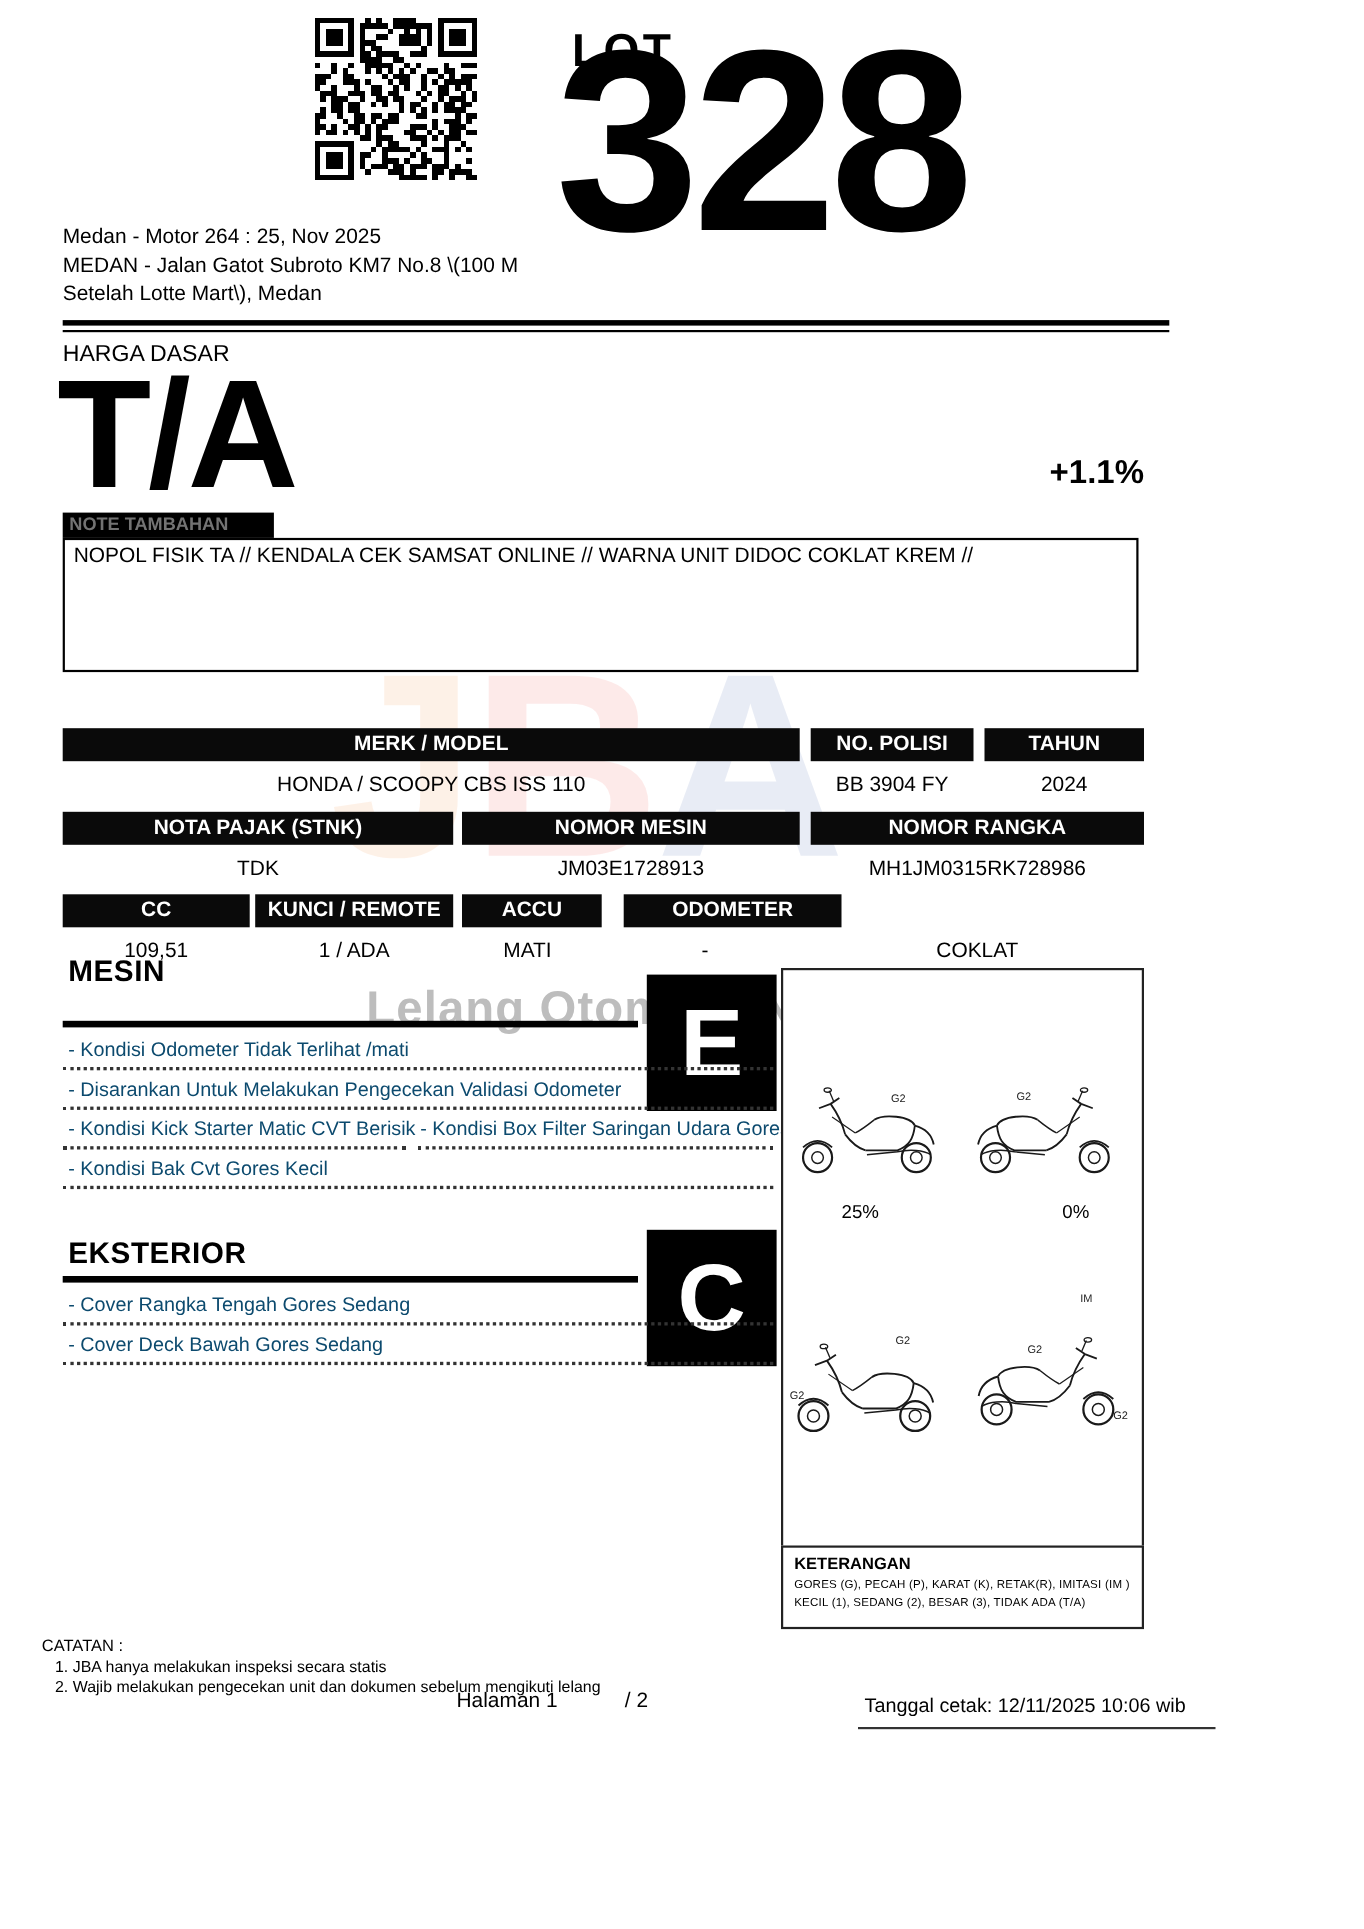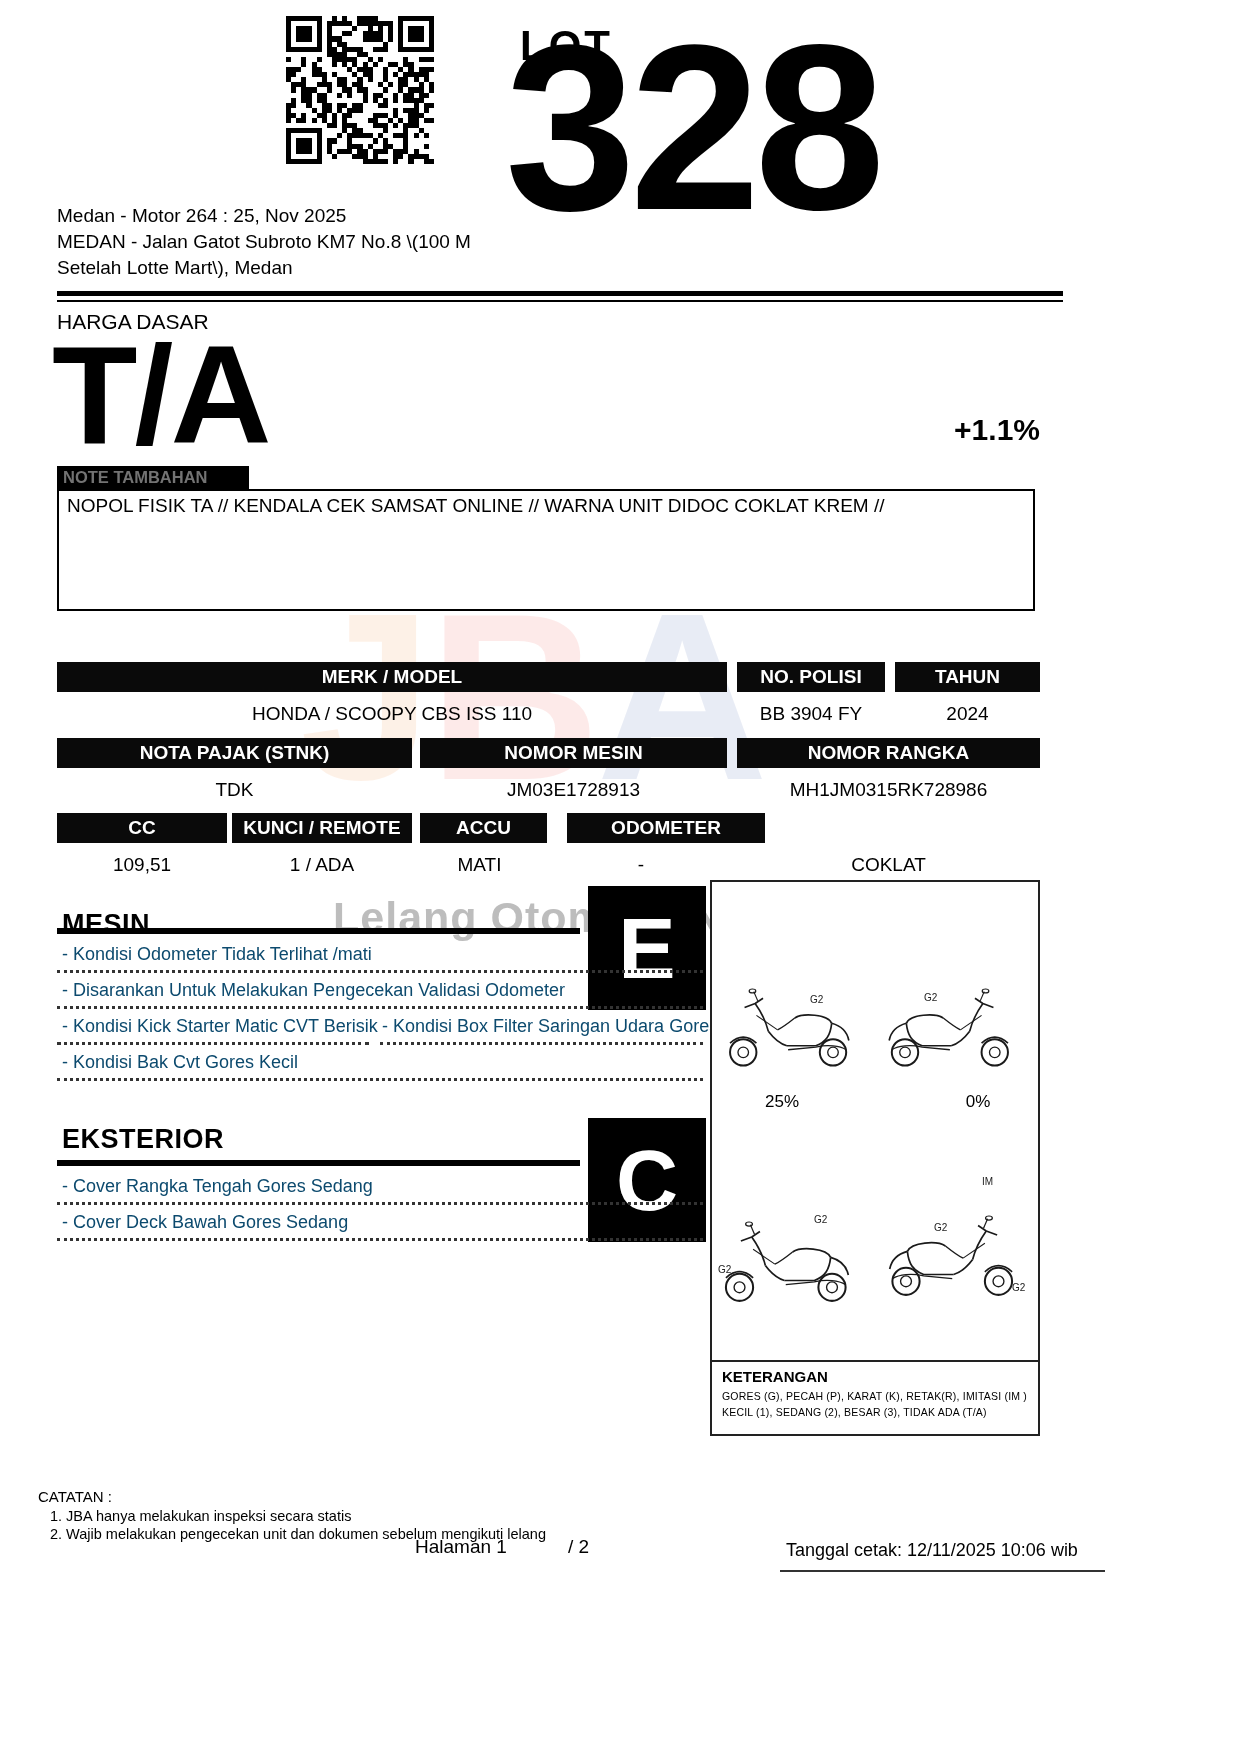--- a/index.html
+++ b/index.html
@@ -420,21 +420,21 @@
   <div class="abs hdr-cell" style="left:57px; top:813px; width:170px;">CC</div>
   <div class="abs hdr-cell" style="left:232px; top:813px; width:180px;">KUNCI / REMOTE</div>
   <div class="abs hdr-cell" style="left:420px; top:813px; width:127px;">ACCU</div>
   <div class="abs hdr-cell" style="left:555px; top:813px; width:198px;margin-left:12px;">ODOMETER</div>
   <div class="abs val-cell" style="left:57px; top:850px; width:170px;">109,51</div>
   <div class="abs val-cell" style="left:232px; top:850px; width:180px;">1 / ADA</div>
   <div class="abs val-cell" style="left:416px; top:850px; width:127px;">MATI</div>
   <div class="abs val-cell" style="left:555px; top:850px; width:172px;">-</div>
   <div class="abs val-cell" style="left:737px; top:850px; width:303px;">COKLAT</div>
 
-  <div class="abs section-title" style="left:62px; top:909px;">MESIN</div>
+  <div class="abs section-title" style="left:62px; top:868px;">MESIN</div>
   <div class="abs bar" style="left:57px; top:928px; width:523px; height:6px;"></div>
   <div class="abs grade-box" style="left:588px; top:886px; width:118px; height:124px;">
       <span>E</span>
     </div>
 
   <div class="abs item" style="left:62px; top:944px;">- Kondisi Odometer Tidak Terlihat /mati</div>
   <div class="abs dotted" style="left:57px; top:970px; width:646px;"></div>
   <div class="abs item" style="left:62px; top:980px;">- Disarankan Untuk Melakukan Pengecekan Validasi Odometer</div>
   <div class="abs dotted" style="left:57px; top:1006px; width:646px;"></div>
   <div class="abs item" style="left:62px; top:1016px;">- Kondisi Kick Starter Matic CVT Berisik</div>
@@ -469,21 +469,21 @@
       <use href="#scooter" transform="translate(152,78) scale(-0.68,0.68)"></use>
       <use href="#scooter" transform="translate(158,72) scale(0.68,0.68)"></use>
     </svg>
     <span class="small-lbl" style="left:102px; top:332px;">G2</span>
     <span class="small-lbl" style="left:222px; top:340px;">G2</span>
     <span class="small-lbl" style="left:6px; top:382px;">G2</span>
     <span class="small-lbl" style="left:300px; top:400px;">G2</span>
     <span class="small-lbl" style="left:270px; top:294px;">IM</span>
   </div>
 
-  <div class="abs" style="left:710px; top:1360px; width:330px; height:76px; border:2px solid #222; background:#fff; padding:6px 10px;">
+  <div class="abs" style="left:710px; top:1405px; width:330px; height:76px; border:2px solid #222; background:#fff; padding:6px 10px;">
     <div style="font-size:15px; font-weight:bold;">KETERANGAN</div>
     <div style="font-size:10.5px; margin-top:5px; letter-spacing:.2px;">GORES (G), PECAH (P), KARAT (K), RETAK(R), IMITASI (IM )</div>
     <div style="font-size:10.5px; margin-top:4px; letter-spacing:.2px;">KECIL (1), SEDANG (2), BESAR (3), TIDAK ADA (T/A)</div>
   </div>
 
   <div class="abs" style="left:38px; top:1488px; font-size:15px;">CATATAN :</div>
   <div class="abs" style="left:50px; top:1508px; font-size:14.5px;">1. JBA hanya melakukan inspeksi secara statis</div>
   <div class="abs" style="left:50px; top:1526px; font-size:14.5px;">2. Wajib melakukan pengecekan unit dan dokumen sebelum mengikuti lelang</div>
 
   <div class="abs" style="left:415px; top:1536px; font-size:19px;">Halaman 1</div>

